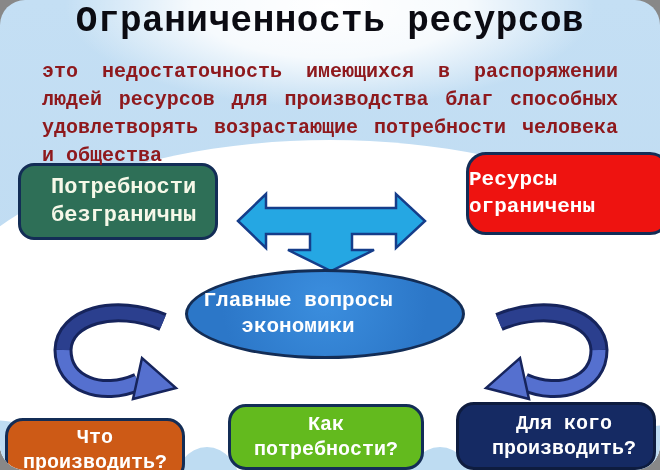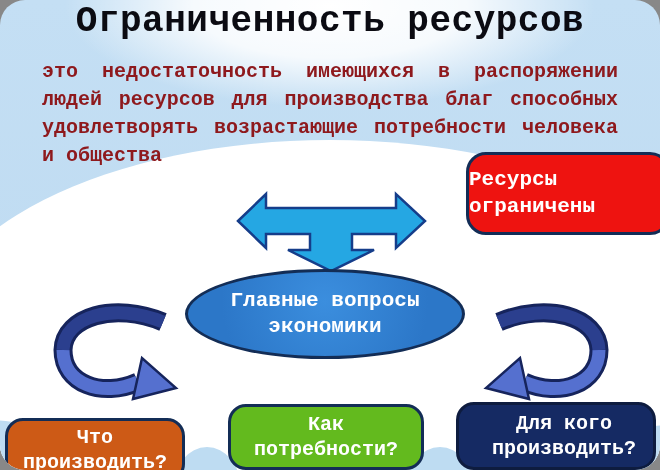--- a/index.html
+++ b/index.html
@@ -30,21 +30,21 @@
     left:18px;top:163px;width:200px;height:77px;background:#2e6f57;
     border-radius:16px;font-size:22px;padding-left:30px;text-align:left;color:#f6f8e8;
   }
   .resources{
     left:438px;top:152px;width:204px;height:83px;background:#ee1310;
     border-radius:20px;font-size:21px;text-align:left;margin-left:28px;
   }
   .ellipse{
     left:185px;top:269px;width:280px;height:90px;border-radius:50%;
     background:radial-gradient(circle at 50% 35%, #3b8ede 0%, #2c77c8 70%);
-    font-size:21px;text-align:center;align-items:center;
+    font-size:21px;text-align:center;
   }
   .ellipse span{max-width:220px;}
   .bbox{border-radius:18px;text-align:center;font-size:20px;}
   .what{left:5px;top:418px;width:180px;height:64px;background:#cd5a16;}
   .how{left:228px;top:404px;width:196px;height:66px;background:#63ba1e;}
   .whom{left:456px;top:402px;width:200px;height:68px;background:#152a63;border-color:#0e1c3f;padding-left:16px;}
 </style>
 </head>
 <body>
 
@@ -74,20 +74,23 @@
       <path d="M 599,350 C 599,384 560,398 524,382" fill="none" stroke="#5570cf" stroke-width="13"></path>
       <path d="M 499,322 C 547,302 598,316 599,350" fill="none" stroke="#2b3f8e" stroke-width="13"></path>
       <polygon points="486,388 529,399 520,358" fill="#5570cf" stroke="#16245c" stroke-width="2.5"></polygon>
     </g>
   </svg>
 
   <div class="title">Ограниченность ресурсов</div>
 
   <div class="definition">это недостаточность имеющихся в распоряжении людей ресурсов для производства благ способных удовлетворять возрастающие потребности человека и общества</div>
 
+  <div class="shape needs">
+    <span>Потребности безграничны</span>
+  </div>
   <div class="shape resources">
     <span>Ресурсы ограничены</span>
   </div>
 
   <div class="shape ellipse">
     <span>Главные вопросы экономики</span>
   </div>
 
   <div class="shape bbox what">
     <span>Что производить?</span>

